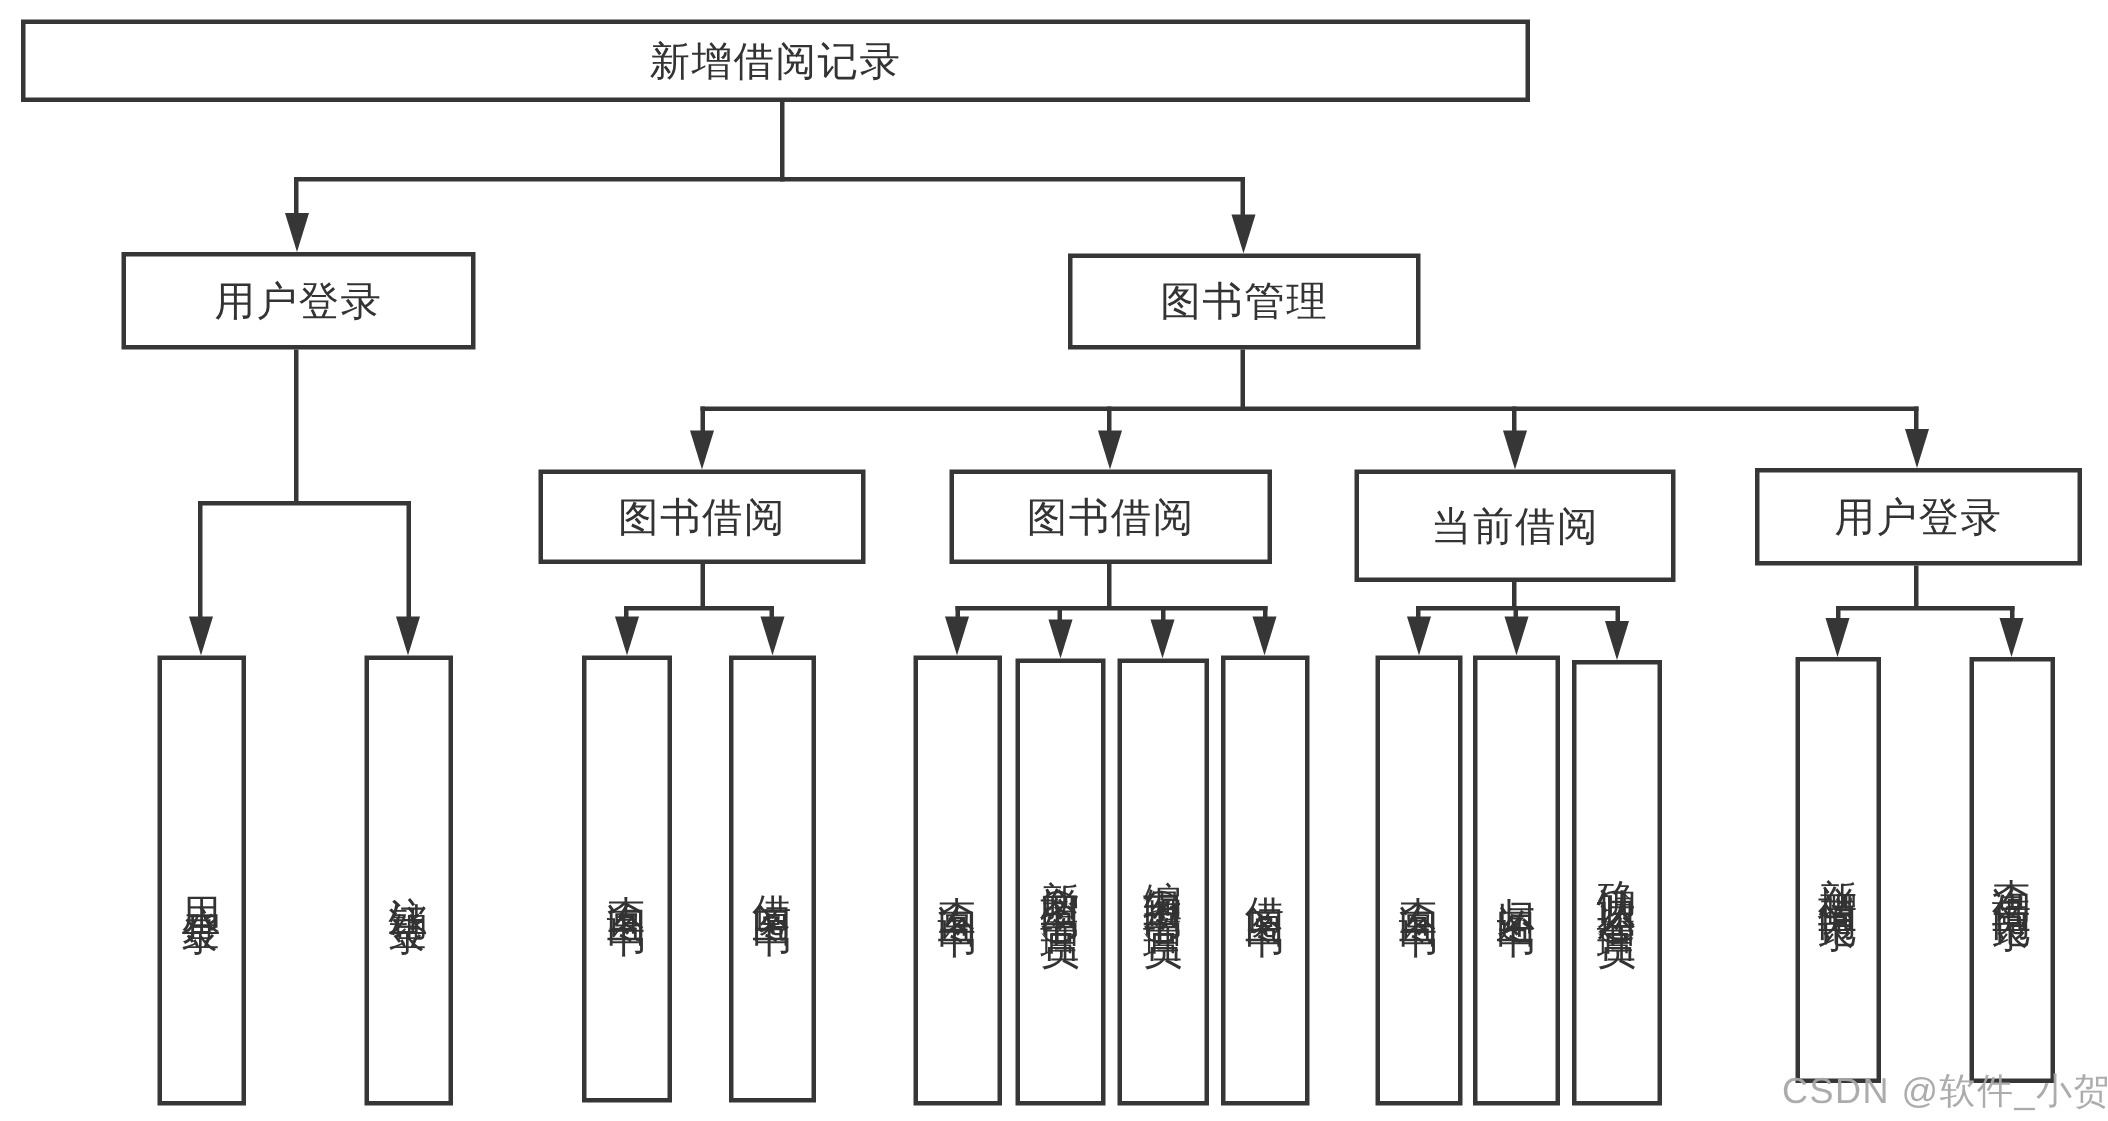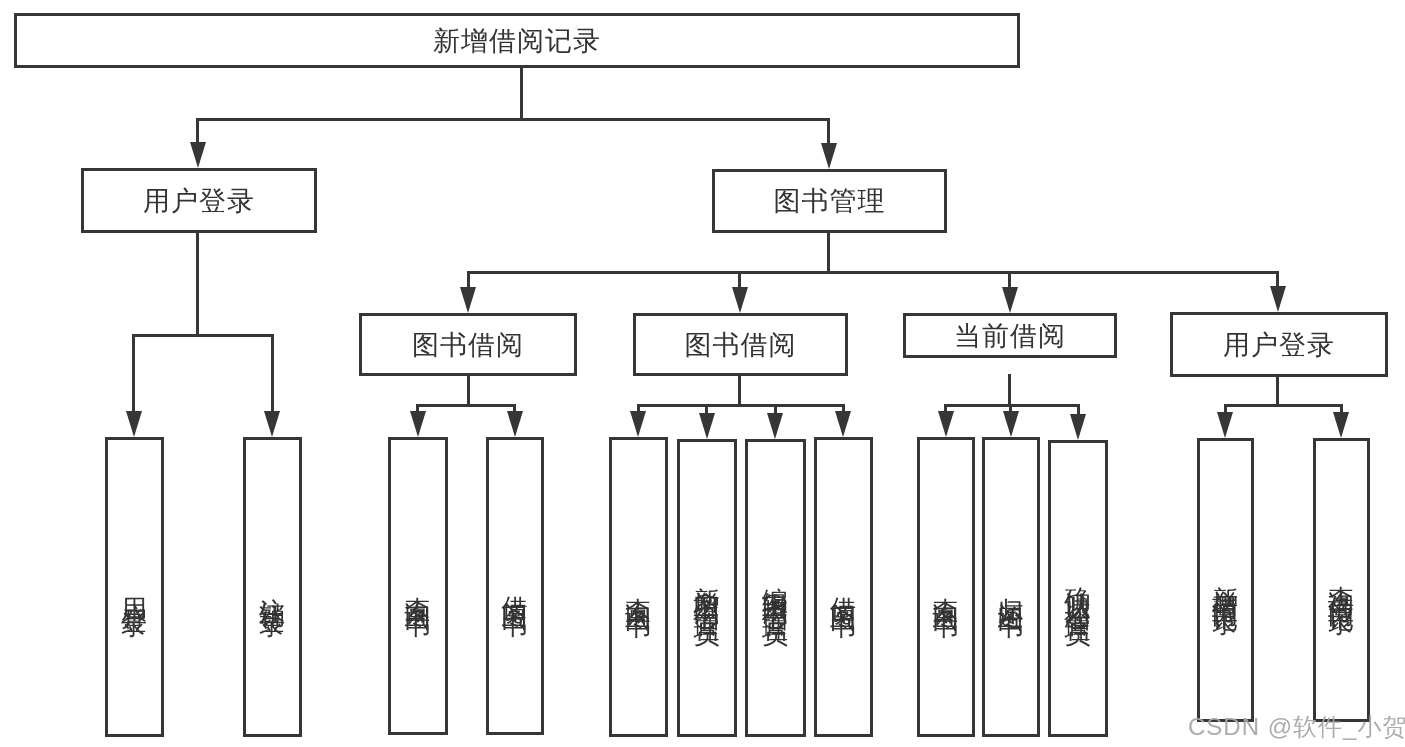--- a/index.html
+++ b/index.html
@@ -83,21 +83,21 @@
   <div class="node" style="left:712px; top:169px; width:235px; height:64px;">
     <span class="hlabel">图书管理</span>
   </div>
 
   <div class="node" style="left:359px; top:313px; width:218px; height:63px;">
     <span class="hlabel">图书借阅</span>
   </div>
   <div class="node" style="left:633px; top:313px; width:215px; height:63px;">
     <span class="hlabel">图书借阅</span>
   </div>
-  <div class="node" style="left:903px; top:313px; width:214px; height:45px;">
+  <div class="node" style="left:903px; top:313px; width:214px; height:75px;">
     <span class="hlabel">当前借阅</span>
   </div>
   <div class="node" style="left:1170px; top:312px; width:218px; height:65px;">
     <span class="hlabel">用户登录</span>
   </div>
 
   <div class="node leaf" style="left:105px; top:437px; width:59px; height:300px;">
     <span class="vlabel">用户登录</span>
   </div>
   <div class="node leaf" style="left:243px; top:437px; width:59px; height:300px;">

